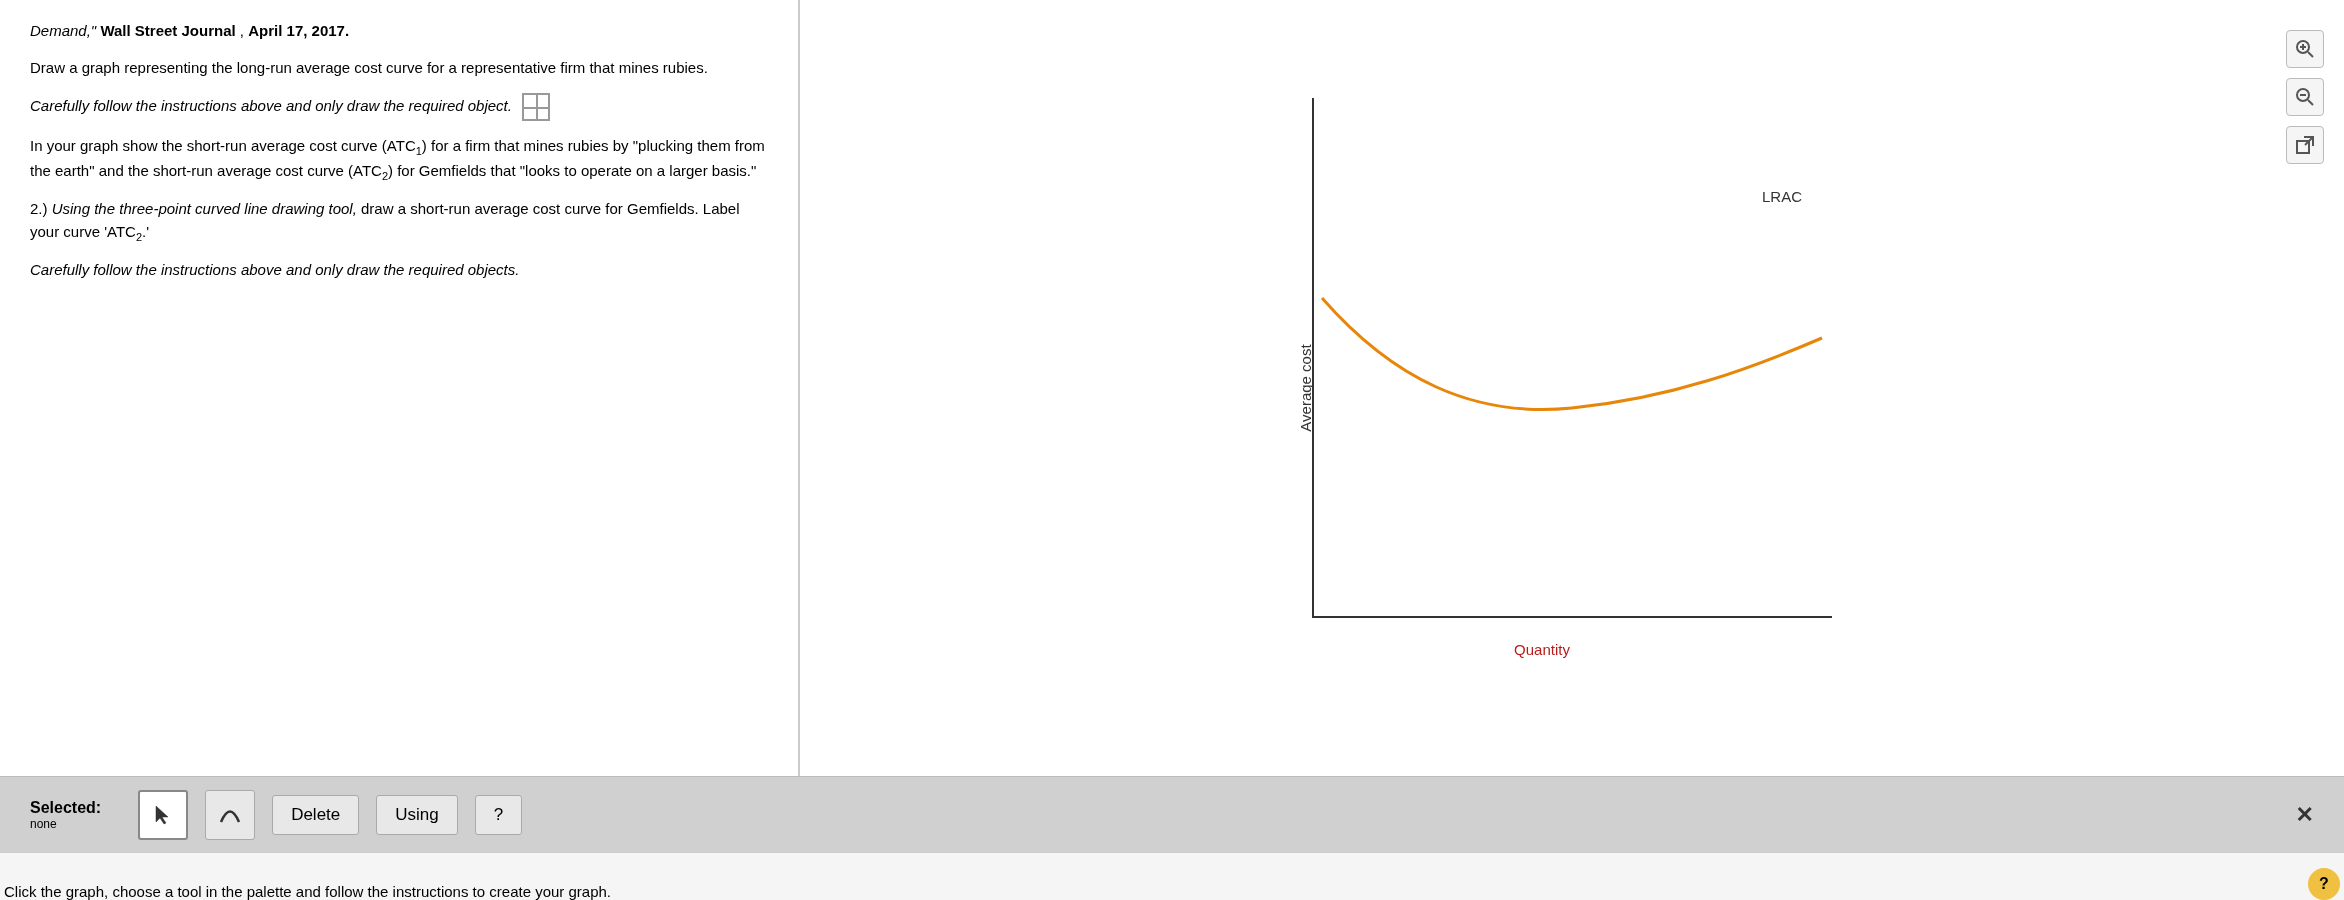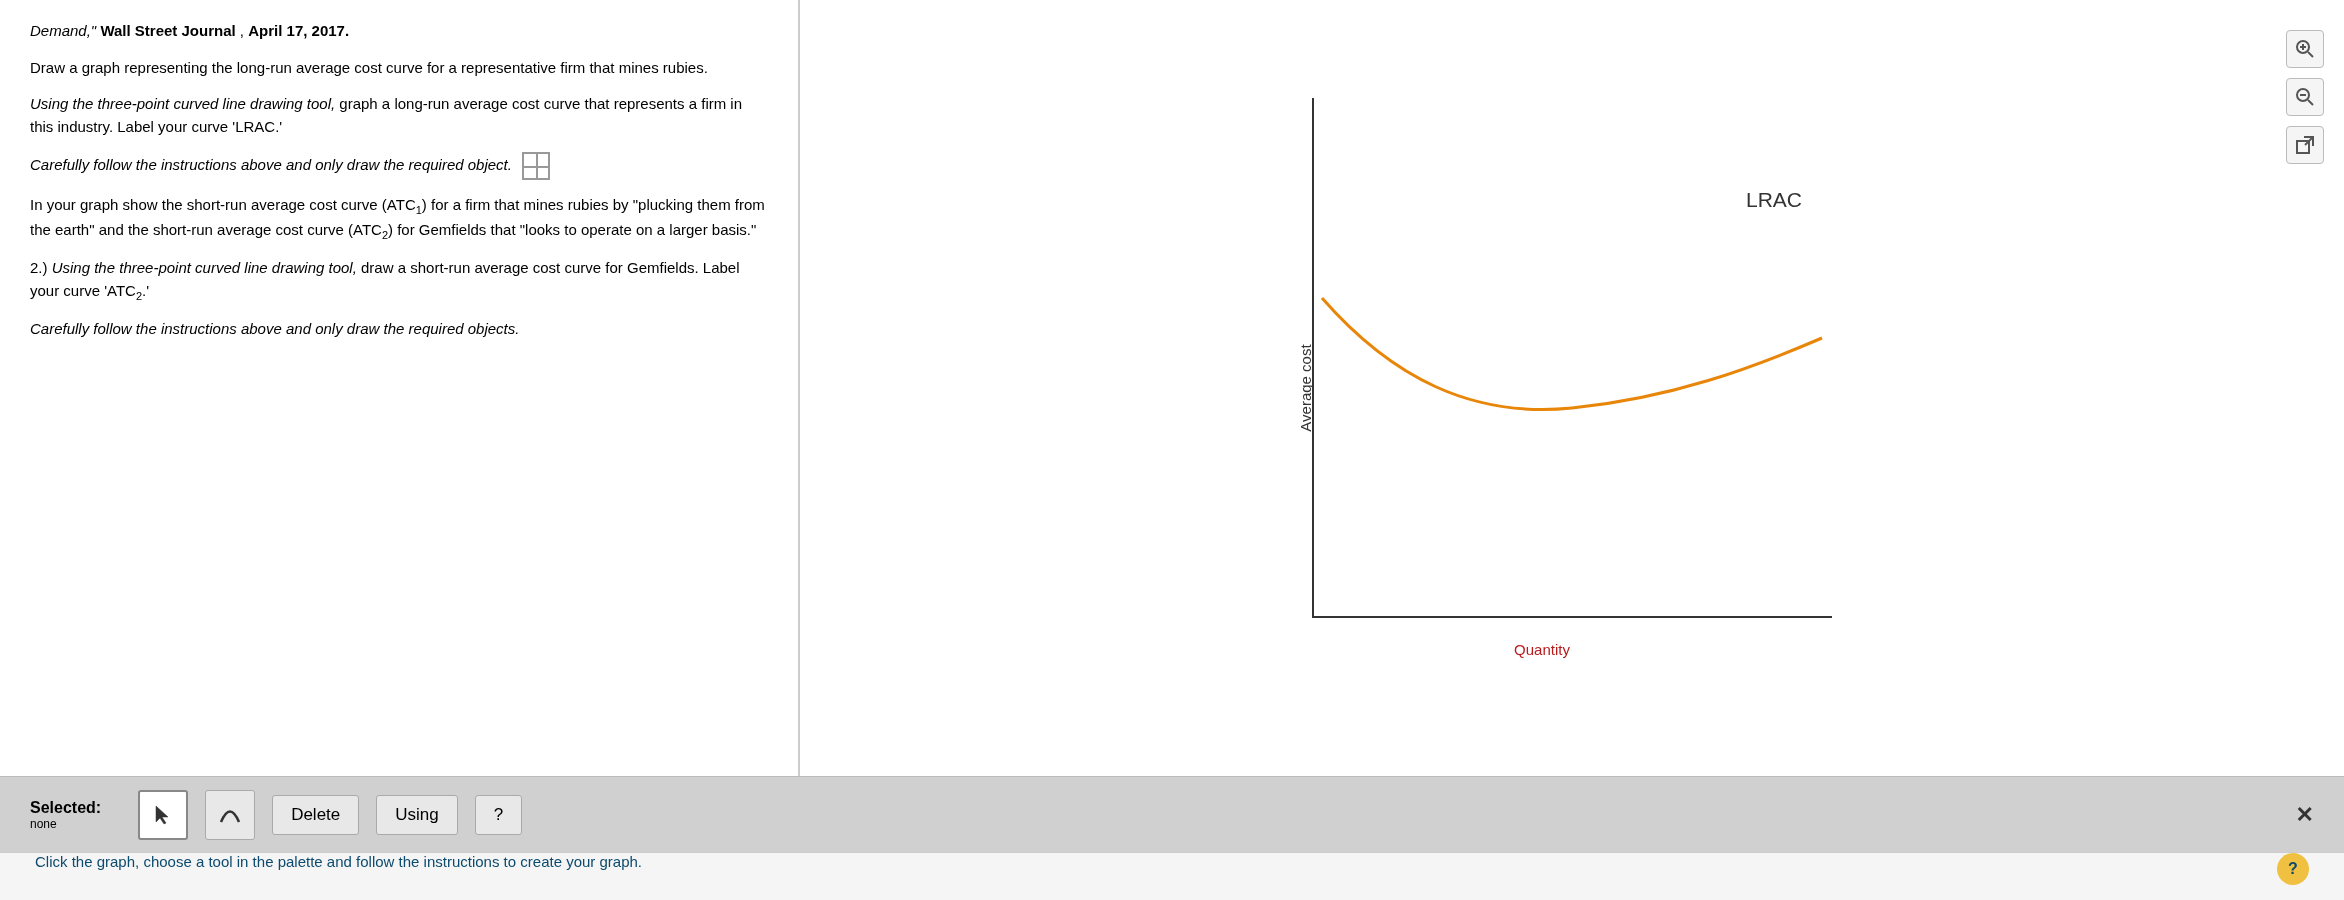--- a/index.html
+++ b/index.html
@@ -113,21 +113,21 @@
       transform: translateY(-50%) rotate(-90deg);
       font-size: 15px;
       color: #333;
       white-space: nowrap;
     }
 
     .lrac-label {
       position: absolute;
       top: 90px;
       right: 30px;
-      font-size: 21px;
+      font-size: 15px;
       color: #333;
     }
 
     .curve-svg {
       position: absolute;
       top: 0;
       left: 60px;
       width: calc(100% - 60px);
       height: calc(100% - 60px);
     }
@@ -221,24 +221,24 @@
       border: none;
       font-weight: bold;
     }
 
     
     .status-bar {
       height: 48px;
       background: #f5f5f5;
       border-top: 1px solid #ccc;
       display: flex;
-      align-items: flex-start;
-      padding: 0 35px;
-      font-size: 15px;
-      color: #0c4a6e;
+      align-items: flex-end;
+      padding: 0 4px;
+      font-size: 15px;
+      color: #000000;
     }
 
     .help-circle {
       margin-left: auto;
       width: 32px;
       height: 32px;
       border-radius: 50%;
       background: #f0c040;
       display: flex;
       align-items: center;
@@ -256,23 +256,20 @@
   <div class="left-panel">
     <p>
       <em>Demand,"</em>
       <strong> Wall Street Journal</strong>
       <span>, </span>
       <strong>April 17, 2017.</strong>
     </p>
 
     <p>Draw a graph representing the long-run average cost curve for a representative firm that mines rubies.</p>
 
-    <p>
-      <em>Using the three-point curved line drawing tool,</em><span> graph a long-run average cost curve that represents a firm in this industry. Label your curve 'LRAC.'</span>
-    </p>
 
     <p>
       <em>Carefully follow the instructions above and only draw the required object.</em>
       <span>
         <span class="grid-icon"></span>
       </span>
     </p>
 
     <p>
       <span>In your graph show the short-run average cost curve (ATC</span><sub>1</sub><span>) for a firm that mines rubies by "plucking them from the earth" and the short-run average cost curve (ATC</span><sub>2</sub><span>) for Gemfields that "looks to operate on a larger basis."</span>

